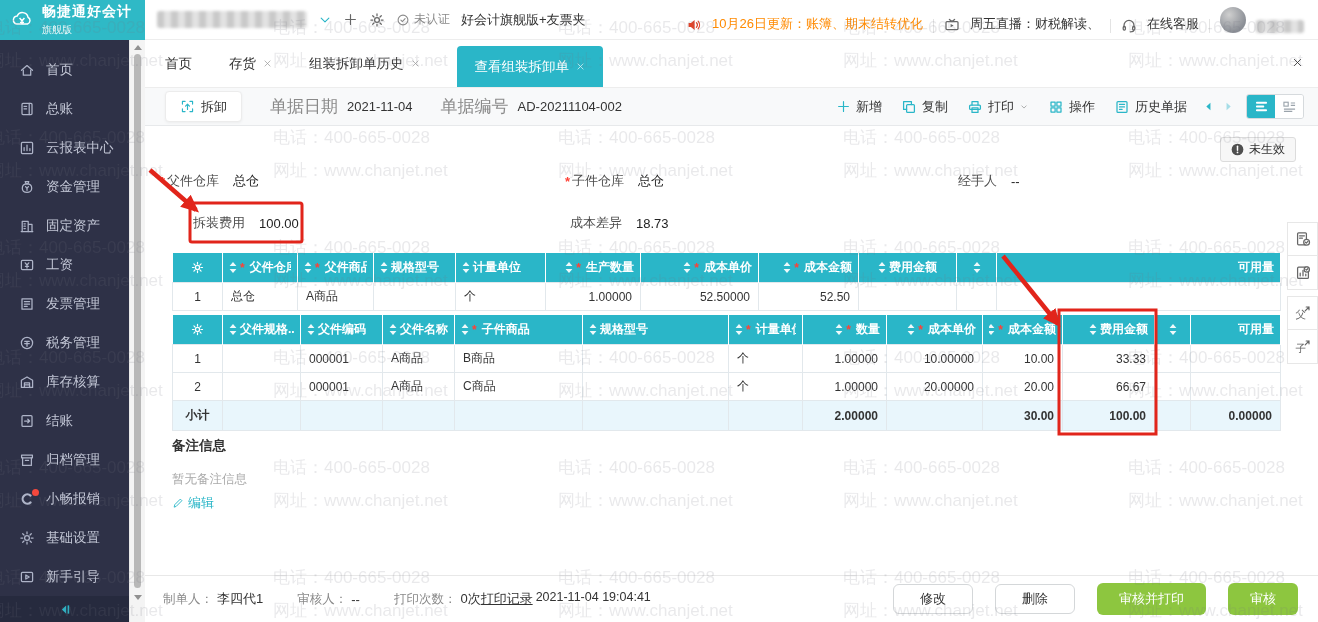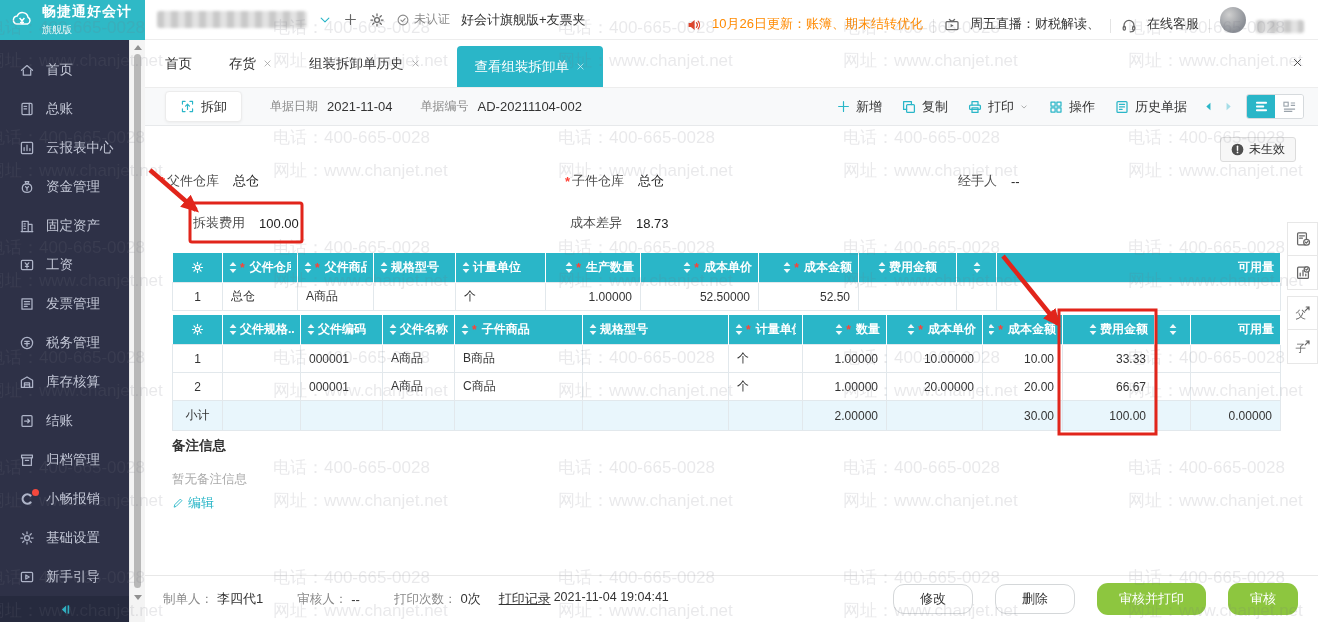--- a/index.html
+++ b/index.html
@@ -53,21 +53,21 @@
   .tab{display:flex;align-items:center;gap:7px;height:47px;font-size:13.5px;color:#333;cursor:pointer;white-space:nowrap;}
   .tab .tx{color:#999;}
   .tab.act{background:#2ab6c8;color:#fff;height:41px;padding:0 18px;border-radius:4px 4px 0 0;}
   .tab.act .tx{color:#e8fbff;}
   .tabbar-close{position:absolute;right:15px;top:17px;color:#333;cursor:pointer;}
 
   
   .toolbar{height:38px;background:#f8f9fa;border-bottom:1px solid #e7e9eb;display:flex;align-items:center;padding:0 14px 0 20px;box-sizing:border-box;}
   .chip{background:#fff;border:1px solid #ececec;border-radius:4px;height:29px;display:flex;align-items:center;gap:6px;padding:0 14px;color:#333;font-size:13px;box-shadow:0 1px 3px rgba(0,0,0,.05);cursor:pointer;}
   .chip .ic{color:#2ab6c8;}
-  .tlbl{color:#8a8a8a;font-size:12px;margin-left:28px;}
+  .tlbl{color:#8a8a8a;font-size:17px;margin-left:28px;}
   .tval{color:#333;font-size:13px;margin-left:9px;}
   .t-actions{margin-left:auto;display:flex;align-items:center;gap:19px;}
   .tact{display:flex;align-items:center;gap:5px;font-size:13px;color:#333;cursor:pointer;white-space:nowrap;}
   .tic{color:#2ab6c8;}
   .caret{color:#9a9a9a;}
   .navarrows{display:flex;align-items:center;gap:9px;margin:0 12px 0 16px;}
   .caretl{color:#2ab6c8;cursor:pointer;}
   .caretr{color:#a5dde7;cursor:pointer;}
   .vtoggle{display:flex;border:1px solid #d6dadd;border-radius:3px;overflow:hidden;}
   .vt{width:28px;height:23px;display:flex;align-items:center;justify-content:center;cursor:pointer;background:#fff;}
@@ -82,43 +82,43 @@
 
   .tblwrap{position:absolute;left:27px;}
   table{table-layout:fixed;border-collapse:collapse;width:1108px;}
   th{background:#2ab6c8;height:29px;padding:0 6px;font-size:12px;color:#fff;font-weight:bold;border-right:1px solid rgba(255,255,255,.3);overflow:hidden;}
   .thc{display:flex;align-items:center;gap:3px;white-space:nowrap;overflow:hidden;}
   .thc.al-right{justify-content:flex-end;}
   .thc.al-center{justify-content:center;}
   td{height:27px;padding:0 8px;font-size:12px;color:#333;border:1px solid #e2e8ec;background:#fff;white-space:nowrap;overflow:hidden;}
   td.al-right{text-align:right;}
   td.al-center{text-align:center;}
-  tr.sub td{background:#e9f6fc;font-weight:normal;height:29px;}
+  tr.sub td{background:#e9f6fc;font-weight:bold;height:29px;}
 
   .rmk-title{position:absolute;left:27px;top:311px;font-size:13.5px;font-weight:bold;color:#333;}
   .rmk-empty{position:absolute;left:27px;top:345px;font-size:12.5px;color:#a9a9a9;}
   .rmk-edit{position:absolute;left:27px;top:368px;display:flex;align-items:center;gap:4px;color:#2ab6c8;font-size:13px;cursor:pointer;}
 
   .minibar{position:absolute;right:0;top:96px;width:31px;display:flex;flex-direction:column;}
   .mbtn{width:31px;height:34px;background:#fff;border:1px solid #e7e7e7;border-top:none;display:flex;align-items:center;justify-content:center;color:#666;cursor:pointer;box-sizing:border-box;}
   .mbtn:first-child{border-top:1px solid #e7e7e7;}
   .mbtn.gap{margin-top:6px;border-top:1px solid #e7e7e7;}
 
   
   .footer{height:47px;border-top:1px solid #e8e8e8;display:flex;align-items:center;padding:0 20px 0 18px;box-sizing:border-box;background:#fff;}
   .finfo{display:flex;flex-direction:row;gap:3px;}
   .frow{display:flex;align-items:center;font-size:13px;}
   .fl{color:#8a8a8a;font-size:12.5px;}
   .fv{color:#333;margin-left:4px;}
   .sp34{margin-right:34px;}
-  .sp18{margin-right:18px;text-align:right;}
+  .sp18{text-align:right;}
   .plog{color:#333;text-decoration:underline;cursor:pointer;}
   .ftime{font-size:12.5px;color:#333;}
   .fbtns{margin-left:auto;display:flex;align-items:center;gap:22px;}
-  .fb{font-family:inherit;font-size:13px;border-radius:11px;cursor:pointer;}
+  .fb{font-family:inherit;font-size:13px;border-radius:6px;cursor:pointer;}
   .fb.plain{background:#fff;border:1px solid #d4d7d9;color:#333;height:30px;padding:0 26px;}
   .fb.green{background:#8dc63f;border:none;color:#fff;height:32px;padding:0 22px;}
 
   
   .wm{position:absolute;inset:0;z-index:60;pointer-events:none;overflow:hidden;}
   .wmt{position:absolute;font-size:17px;color:rgba(120,120,128,.16);white-space:nowrap;}
   .anno{position:absolute;inset:0;z-index:70;pointer-events:none;}
 </style>
 </head>
 <body>

